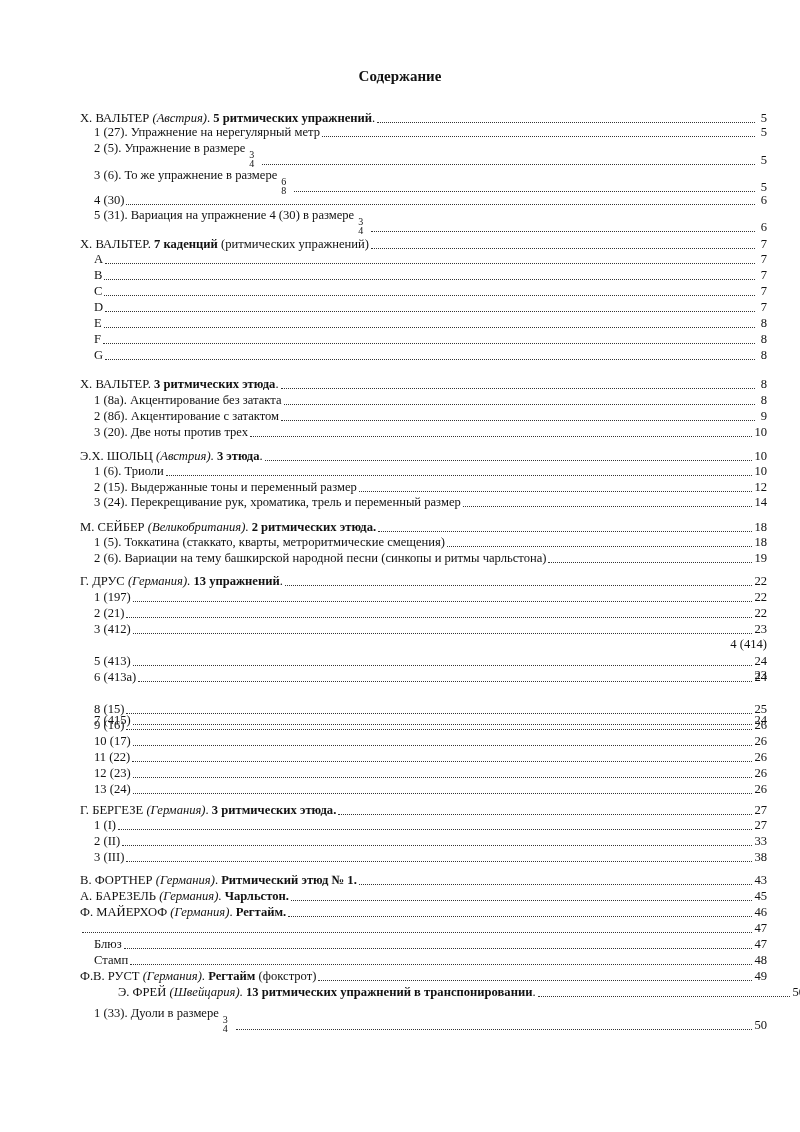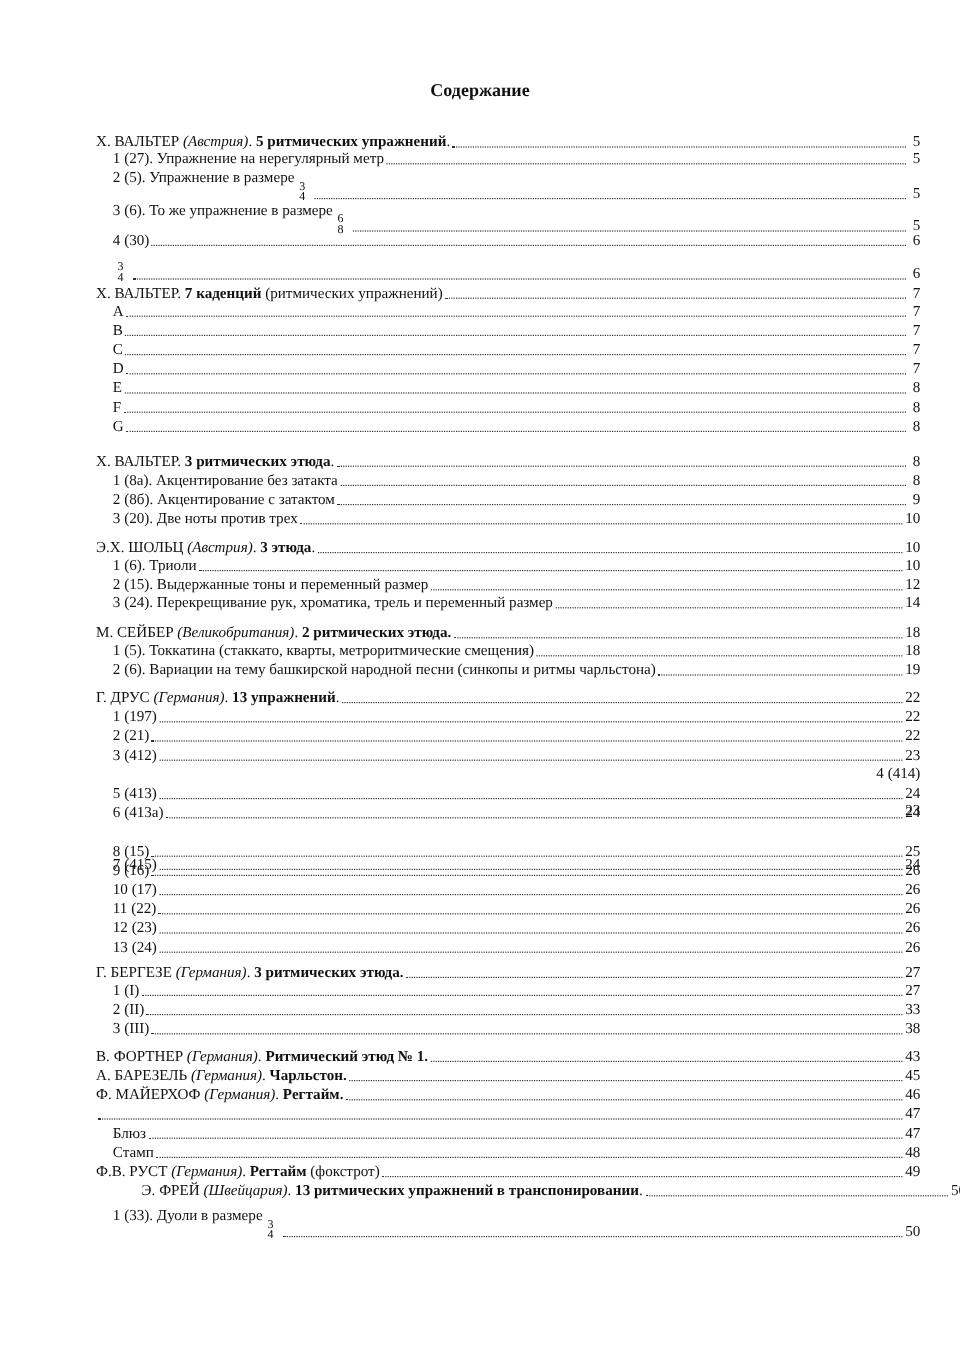--- a/index.html
+++ b/index.html
@@ -54,21 +54,21 @@
           </span></span>
         <span class="dots"></span>
         <span class="page-num">5</span>
       </div>
       <div class="row sub" style="top: 192px;">
         <span class="label"><span>4 (30)</span></span>
         <span class="dots"></span>
         <span class="page-num">6</span>
       </div>
       <div class="row sub" style="top: 208px;">
-        <span class="label"><span class="frac">
+        <span class="label"><span>5 (31). Вариация на упражнение 4 (30) в размере</span><span class="frac">
             <span>3</span>
             <span>4</span>
           </span></span>
         <span class="dots"></span>
         <span class="page-num">6</span>
       </div>
       <div class="row" style="top: 236px;">
         <span class="label"><span class="comp">Х. ВАЛЬТЕР.</span> <span class="work">7 каденций</span><span> (ритмических упражнений)</span></span>
         <span class="dots"></span>
         <span class="page-num">7</span>

